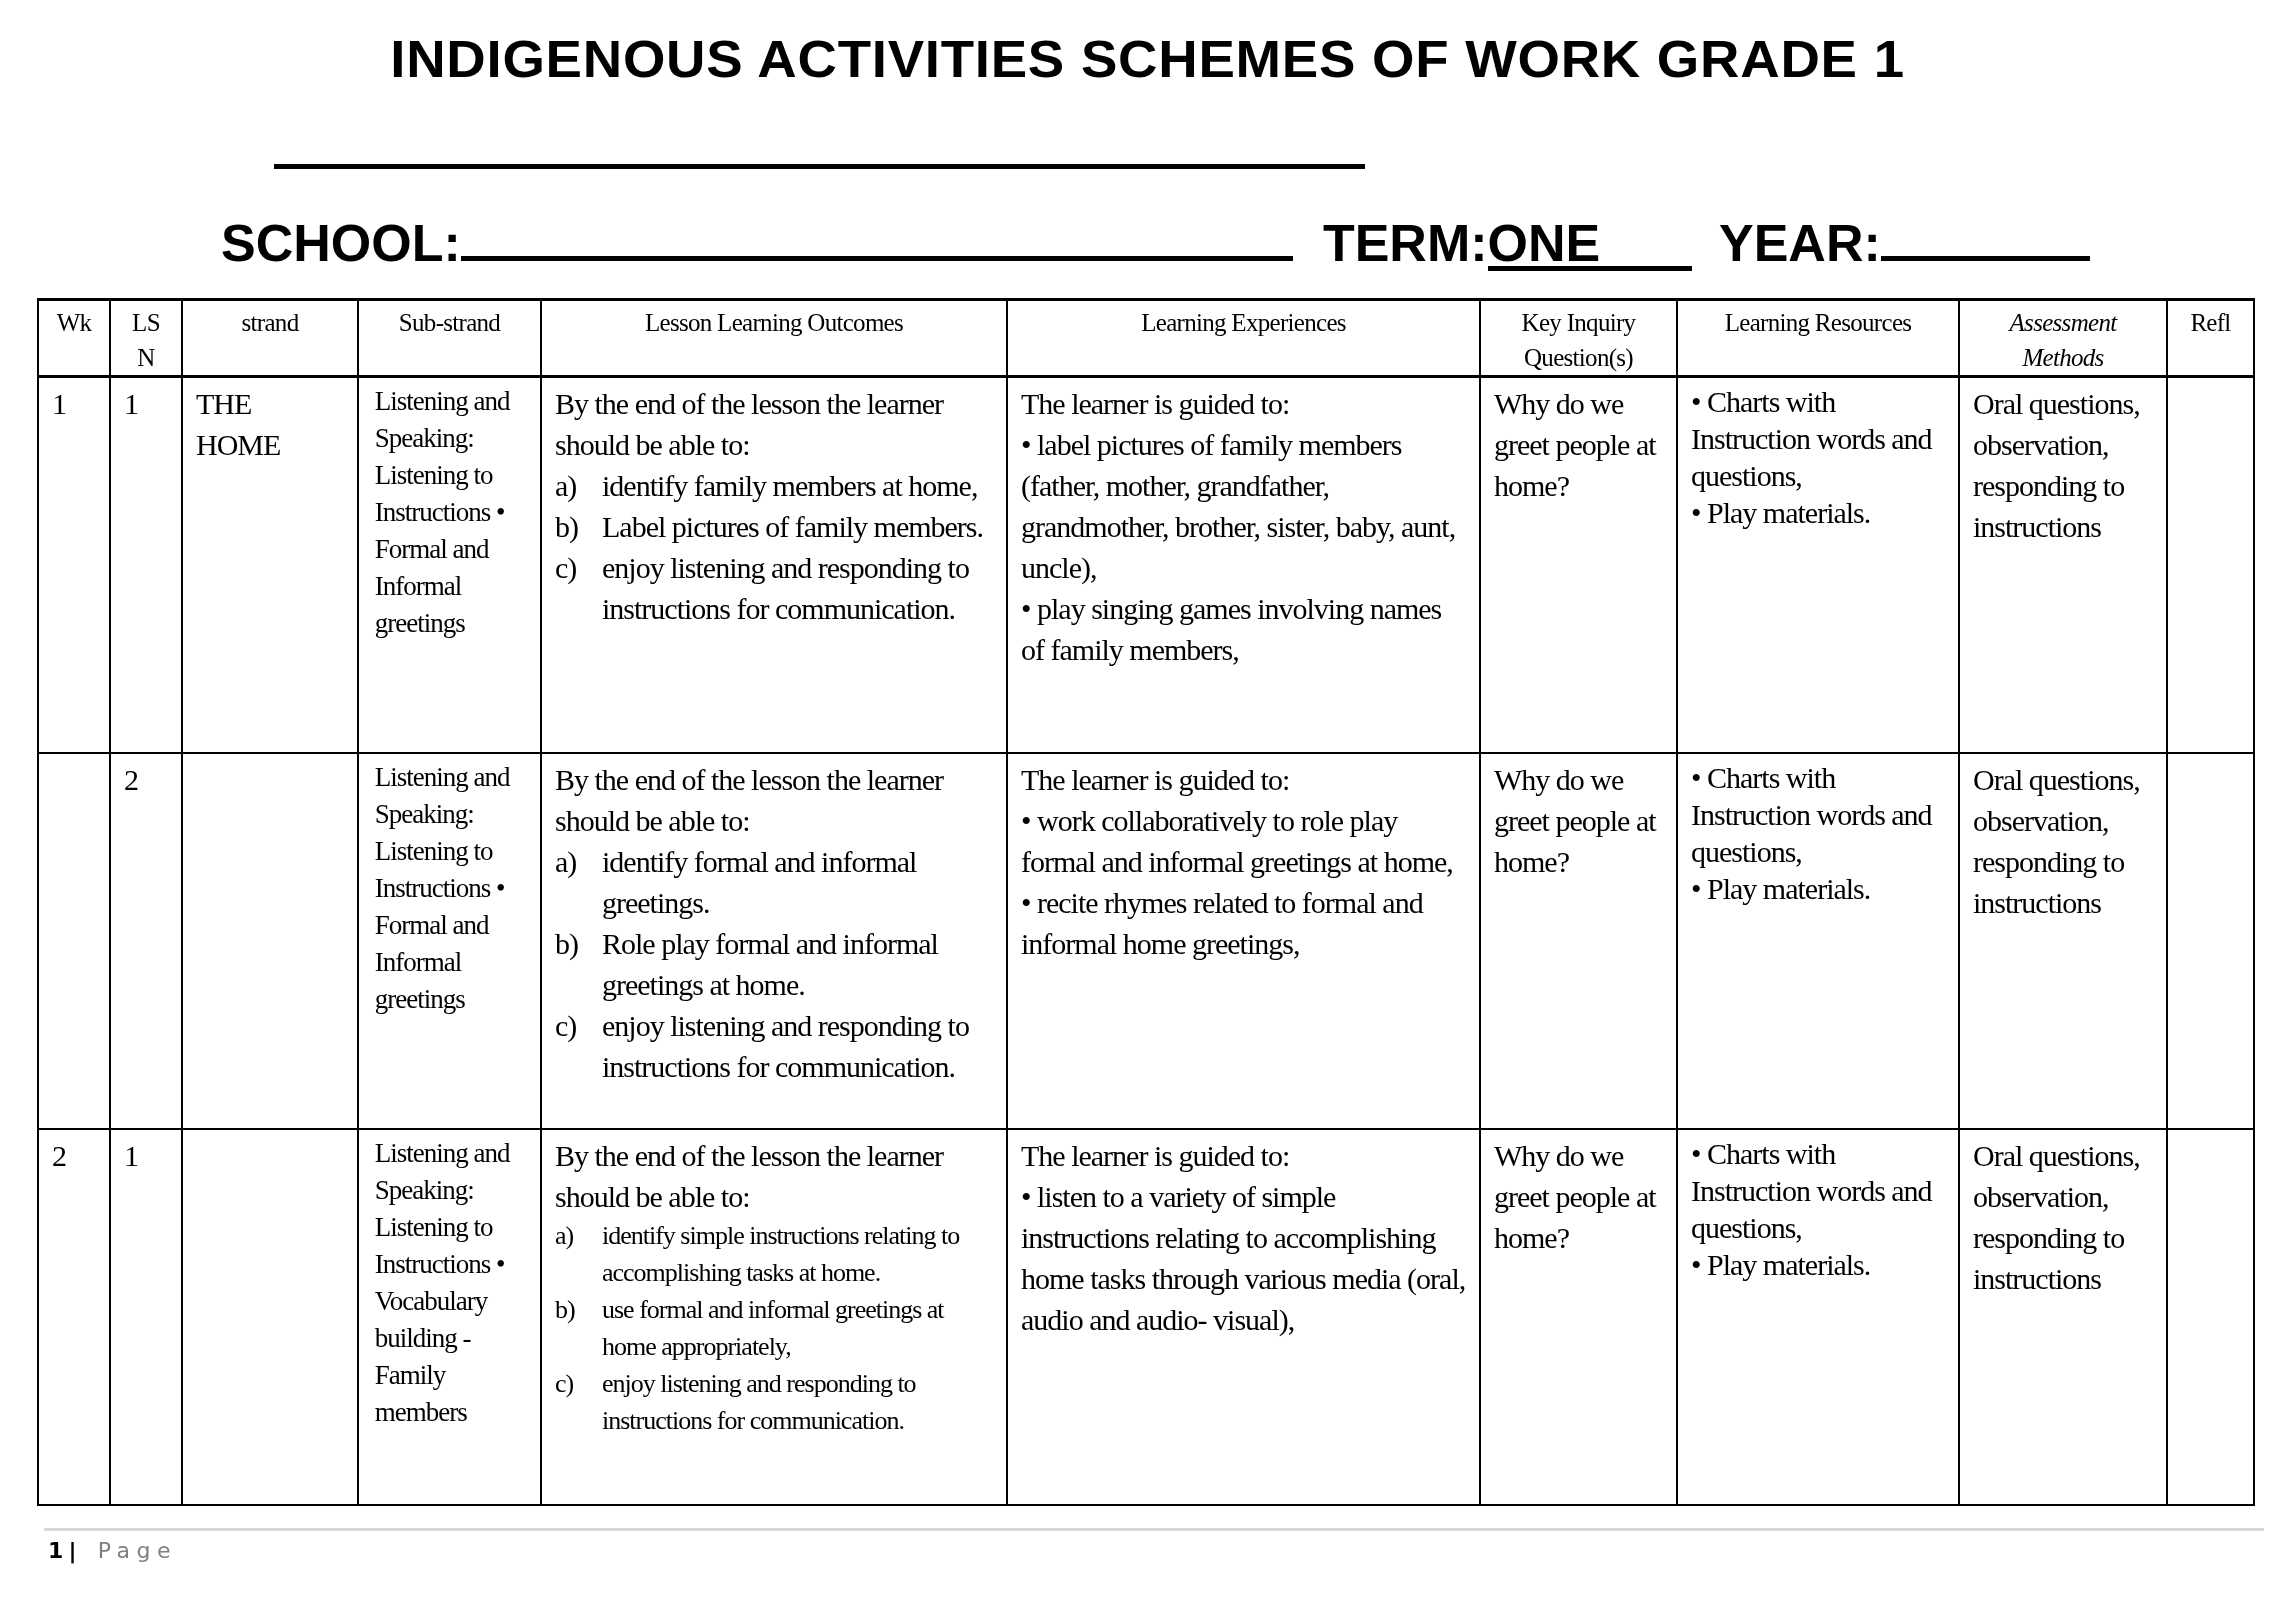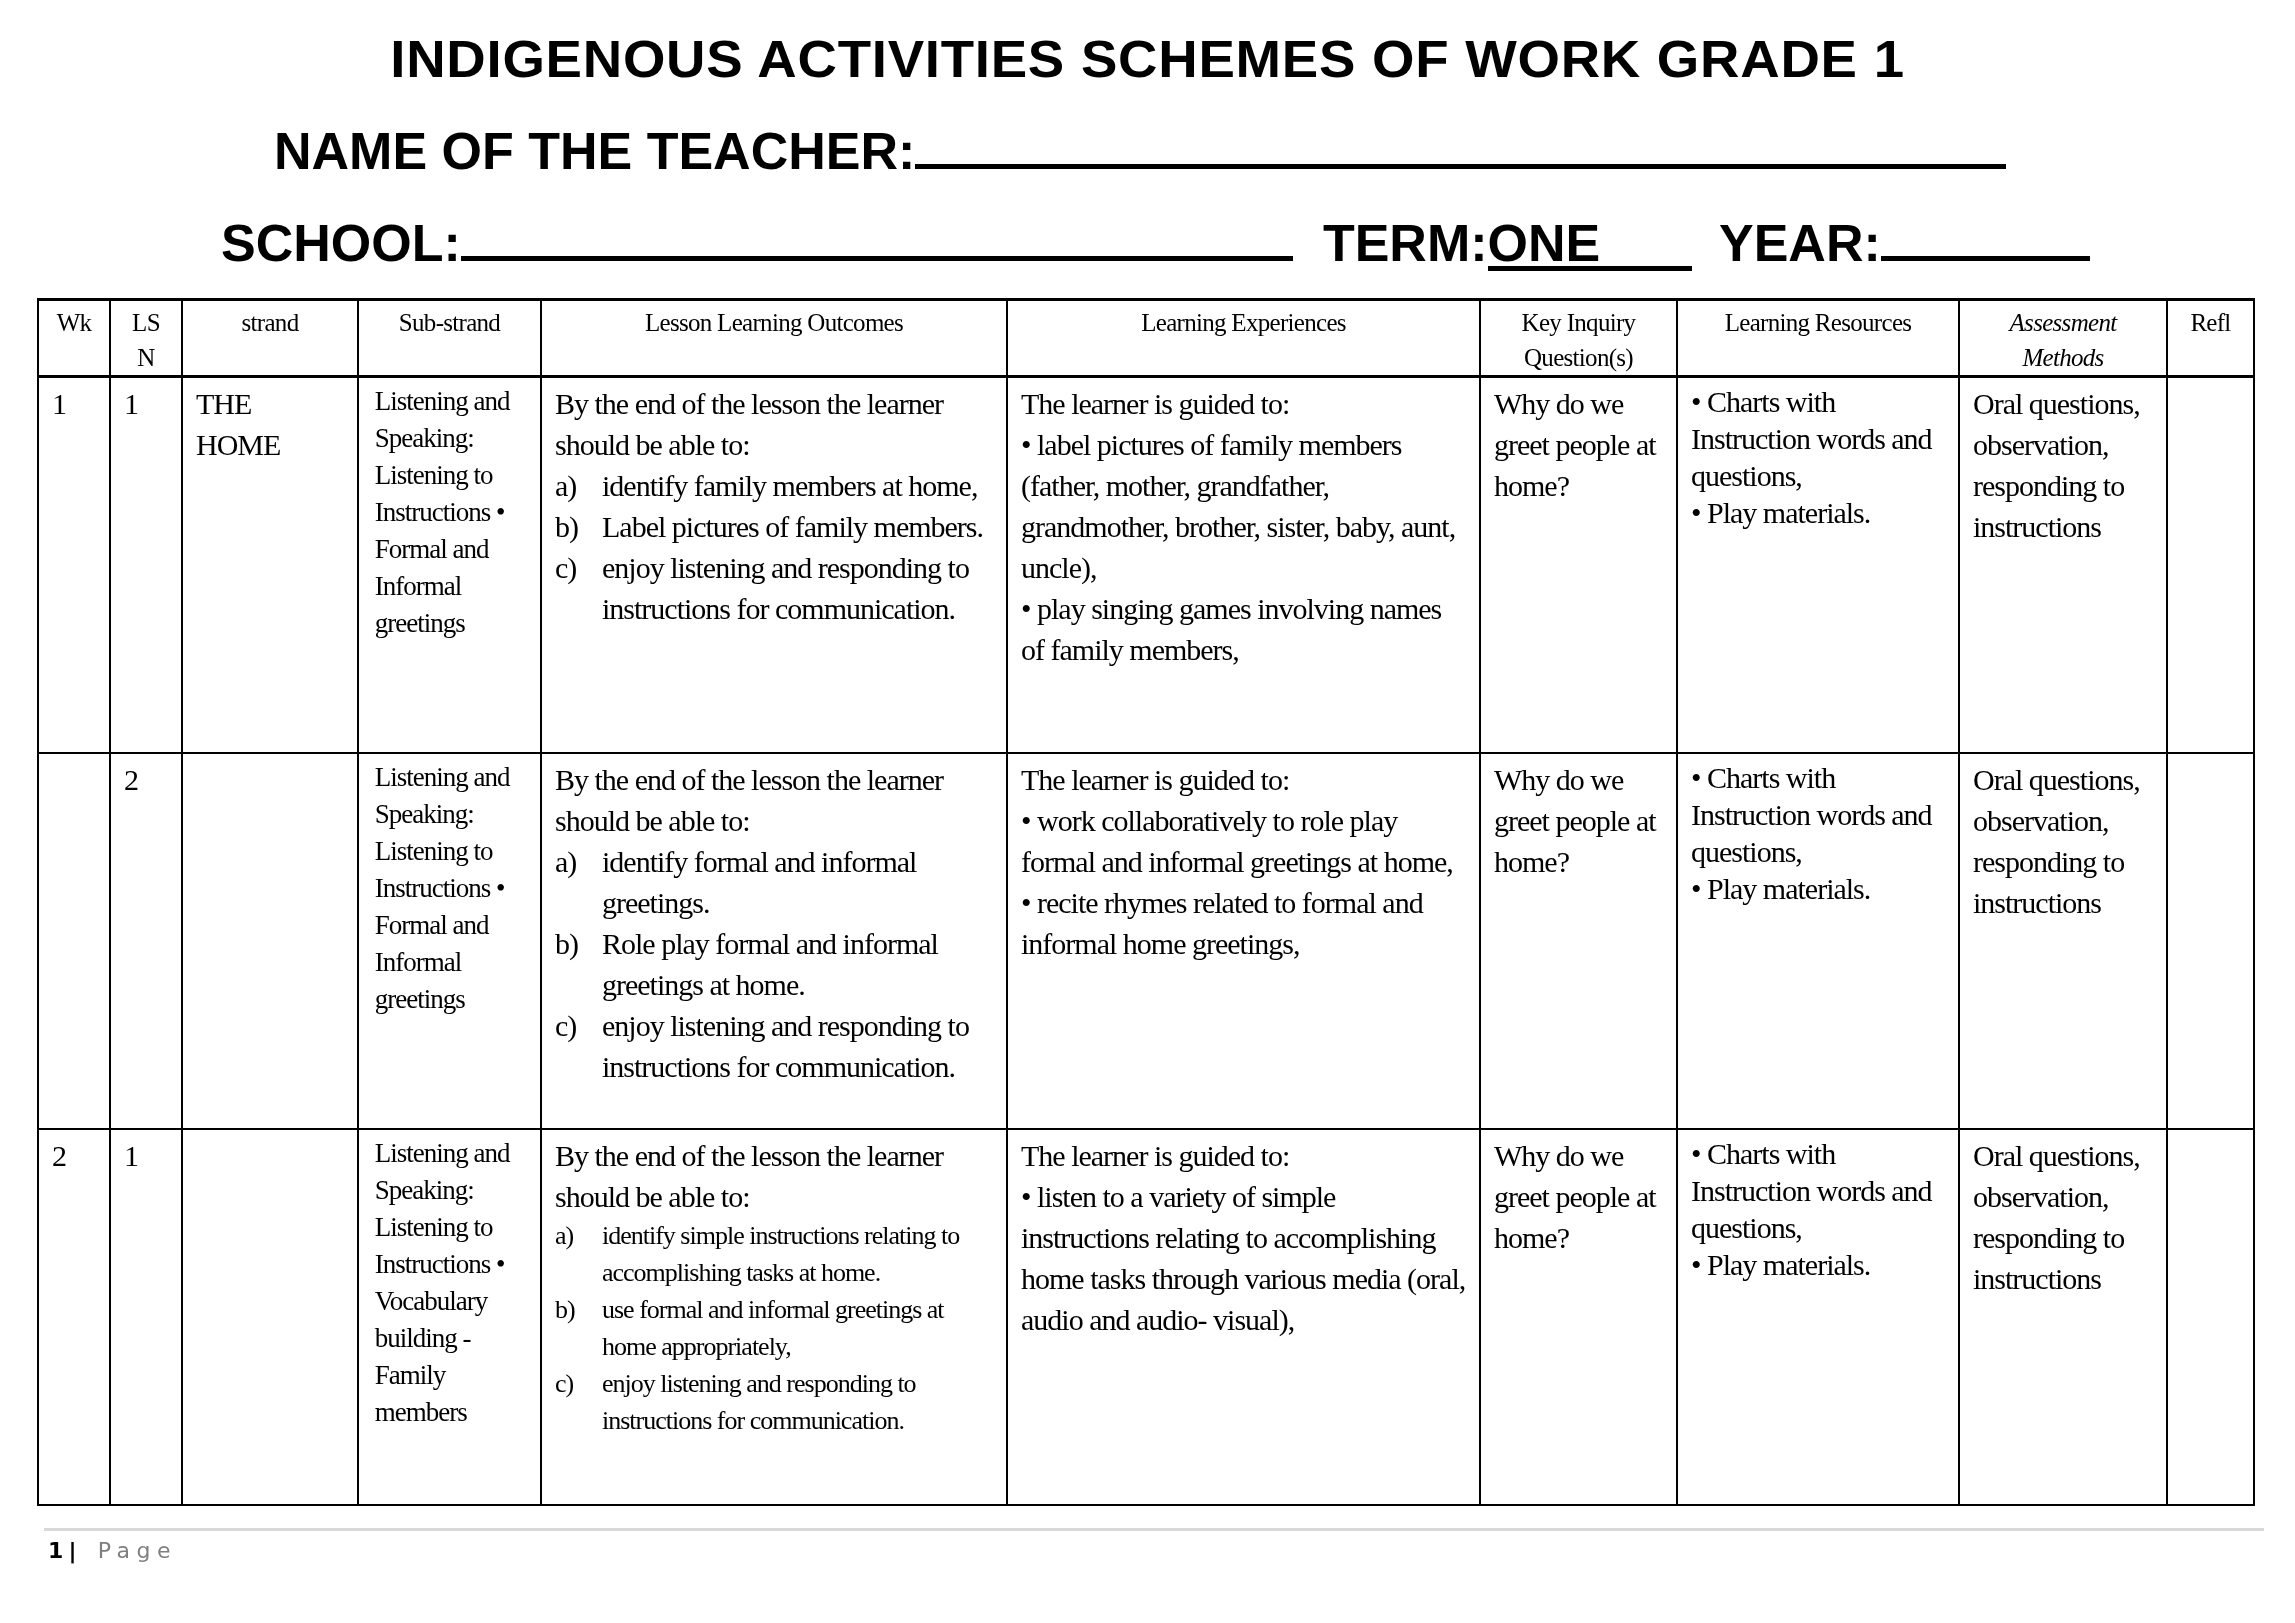--- a/index.html
+++ b/index.html
@@ -29,21 +29,21 @@
   .footer .num { font-weight:bold; color:#000; }
   .footer .bar { font-weight:bold; color:#000; margin:0 5.2px; }
   .footer .pg { color:#7f7f7f; letter-spacing:6.5px;margin-left:16px; }
 </style>
 </head>
 <body>
 
 <div class="hdr title">INDIGENOUS ACTIVITIES SCHEMES OF WORK GRADE 1</div>
 
 <div class="hdr line2">
-  <span>NAME OF THE TEACHER:</span><span class="blank" style="width:1091px;"></span>
+  <span class="blank" style="width:1091px;"></span>
 </div>
 
 <div class="hdr line3">
   <span>SCHOOL:</span><span class="blank" style="width:832px;"></span>
   <span style="display:inline-block;width:15.7px;"></span><span>TERM:</span><span class="filled" style="width:204px;">ONE</span>
   <span style="display:inline-block;width:13px;"></span><span>YEAR:</span><span class="blank" style="width:209px;"></span>
 </div>
 
 <table class="sow">
   <colgroup>

